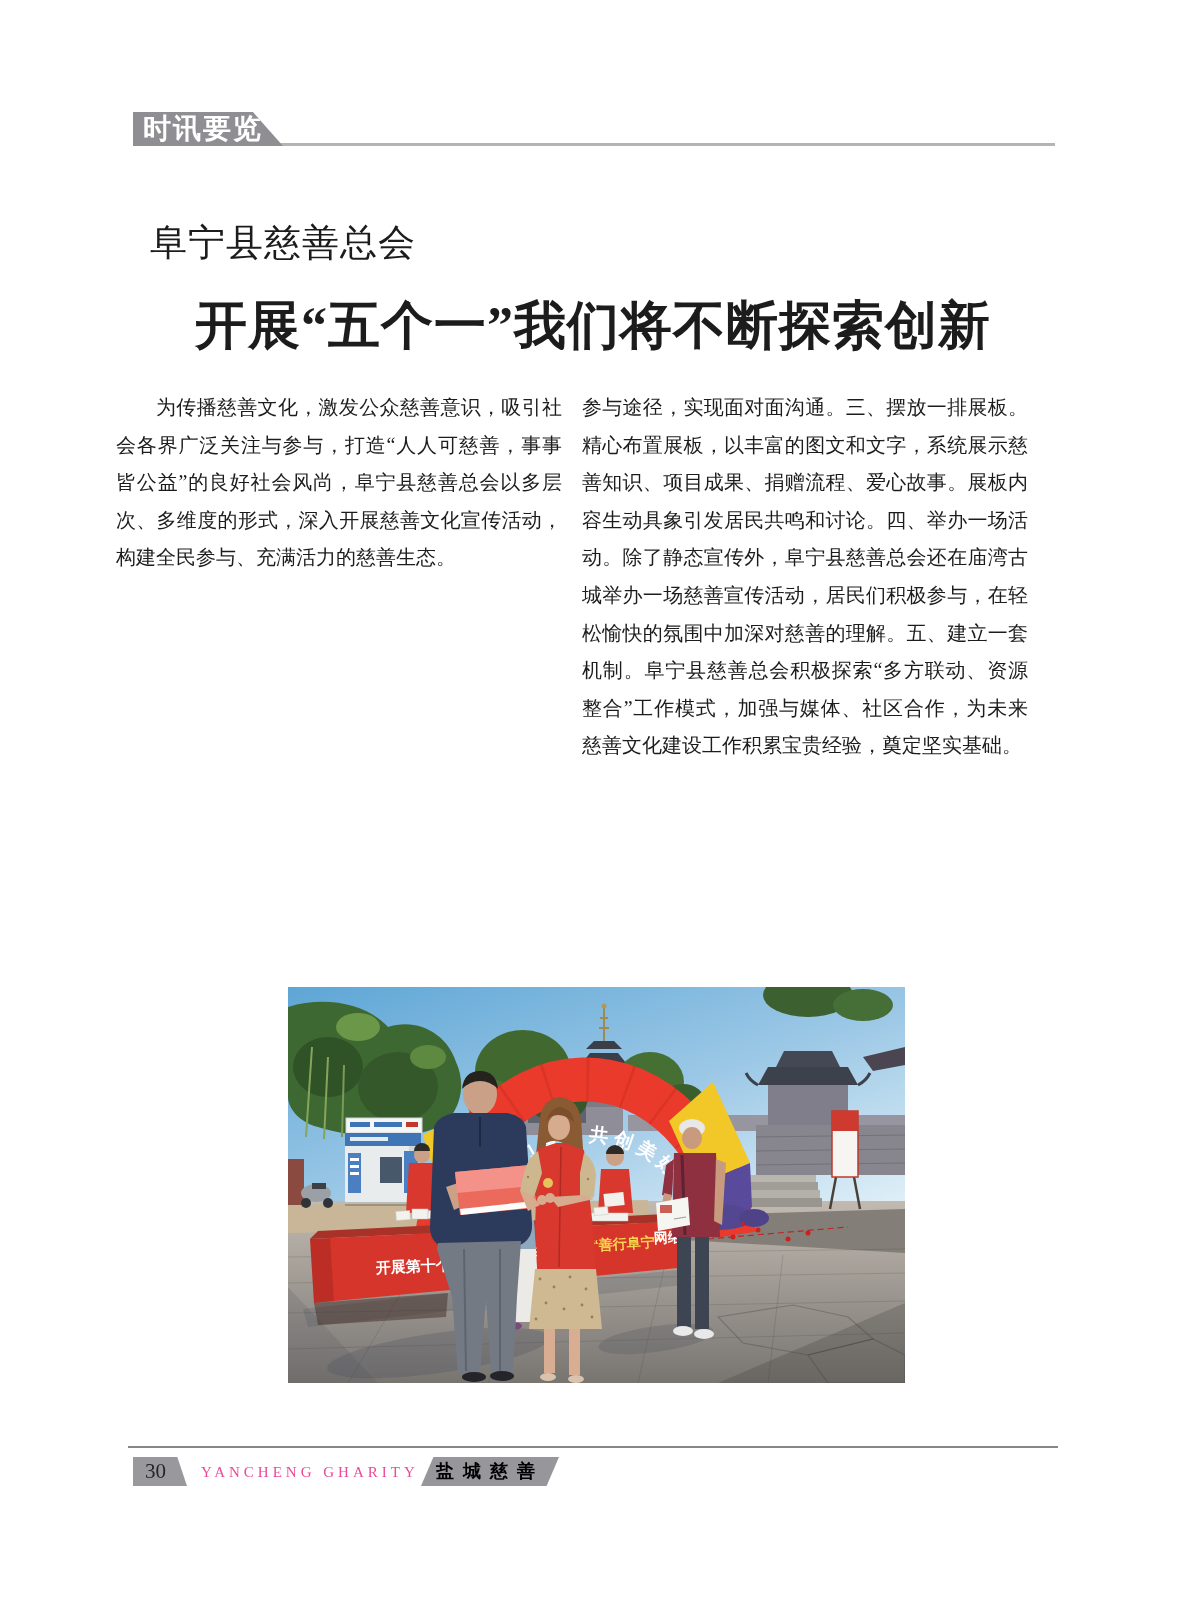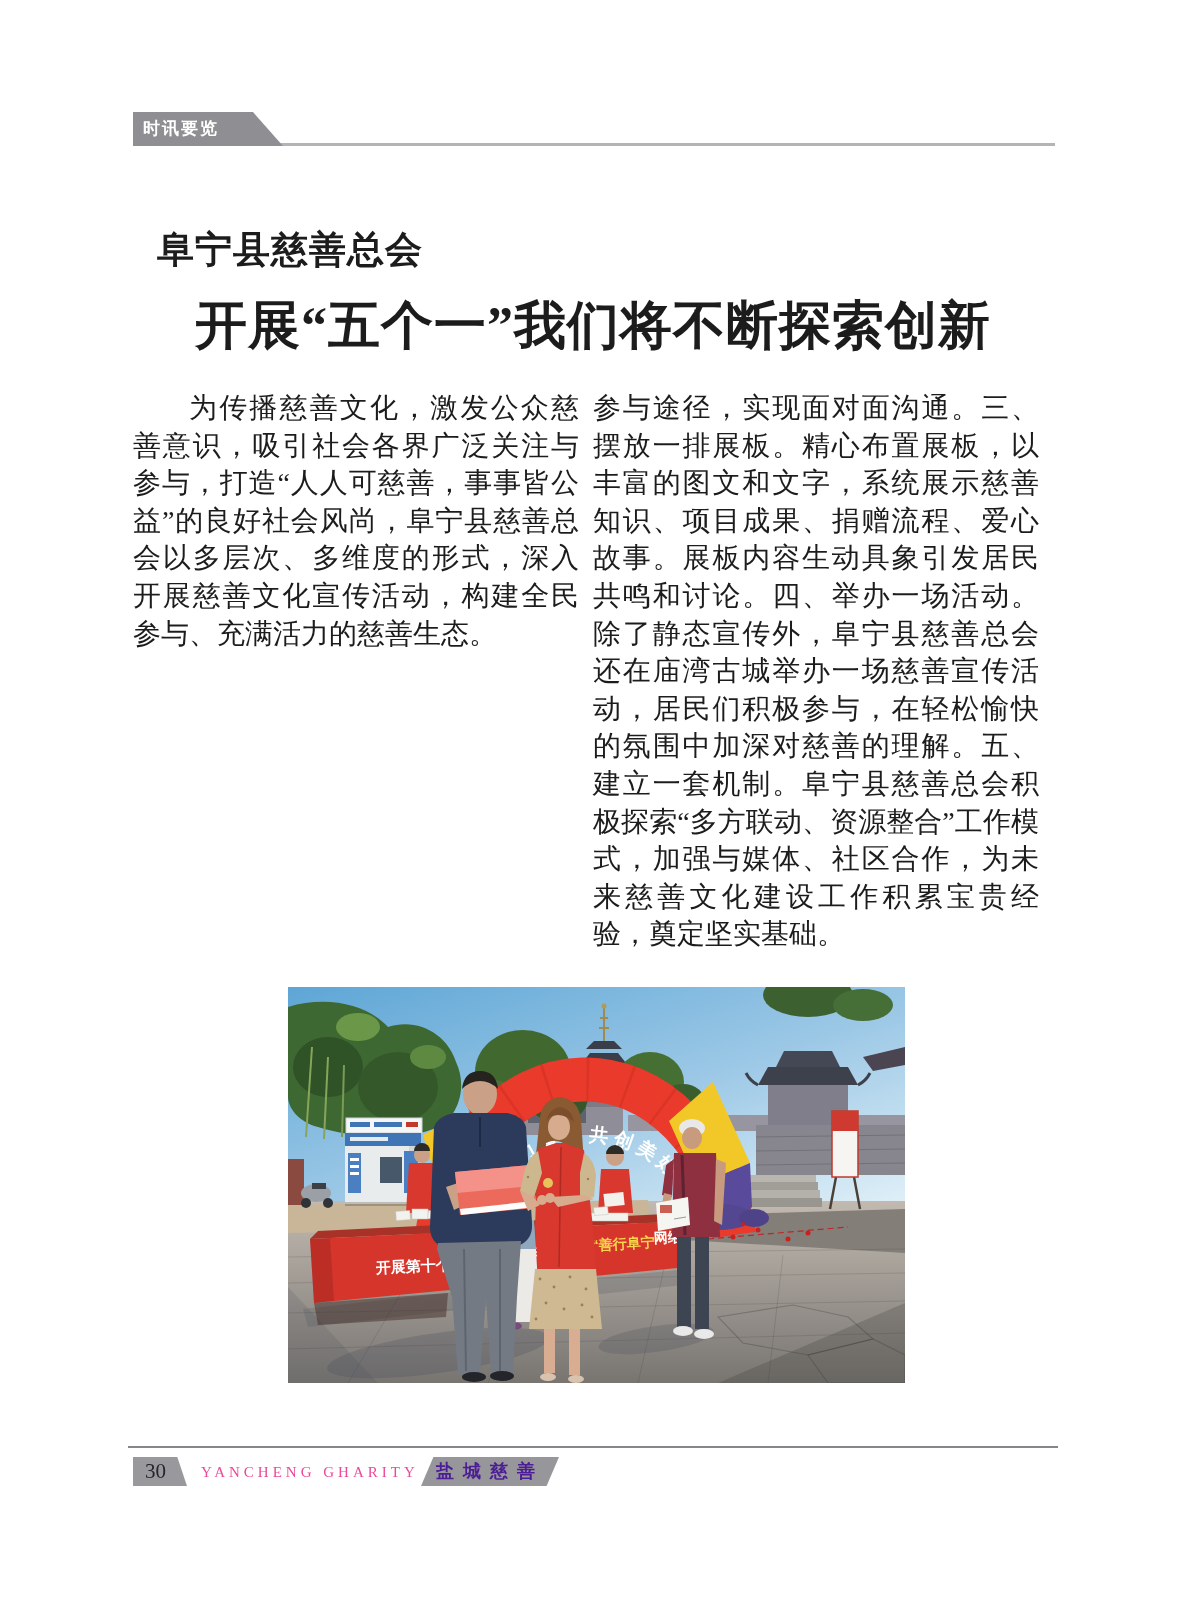--- a/index.html
+++ b/index.html
@@ -2,46 +2,46 @@
 <html><head>
 <meta charset="utf-8">
 <style>
   html,body{margin:0;padding:0;background:#e9e9e9;}
   .page{position:relative;width:1187px;height:1600px;background:#ffffff;margin:0 auto;
         font-family:"Liberation Serif","DejaVu Serif",serif;color:#1c1c1c;overflow:hidden;}
   
   .header-rule{position:absolute;left:133px;top:143px;width:922px;height:3px;background:#b4b4b7;}
   .section-tag{position:absolute;left:133px;top:112px;width:150px;height:34px;background:#8f8f93;
         clip-path:polygon(0 0,80% 0,100% 100%,0 100%);color:#fff;
-        font-family:"Liberation Sans","DejaVu Sans",sans-serif;font-weight:bold;font-size:17px;
+        font-family:"Liberation Sans","DejaVu Sans",sans-serif;font-weight:bold;font-size:28px;
         line-height:34px;padding-left:10px;box-sizing:border-box;letter-spacing:2px;}
   
-  .kicker{position:absolute;left:146px;top:214px;font-size:37px;font-weight:bold;letter-spacing:1px;margin:11px;}
+  .kicker{position:absolute;left:146px;top:214px;font-size:37px;font-weight:normal;letter-spacing:1px;margin:4px;}
   .headline{position:absolute;left:128px;top:291px;width:930px;margin:0;font-size:52px;font-weight:bold;
         text-align:center;letter-spacing:1px;white-space:nowrap;}
   
-  .columns{position:absolute;left:133px;top:389px;width:922px;display:flex;gap:14px;
-        font-size:28px;line-height:37.6px;text-align:justify;}
+  .columns{position:absolute;left:116px;top:389px;width:922px;display:flex;gap:20px;
+        font-size:20px;line-height:37.6px;text-align:justify;}
   .col{width:446px;}
   .col p{margin:0;}
   p.indent{text-indent:2em;}
   .byline{float:right;font-weight:bold;}
   
   .photo{position:absolute;left:288px;top:987px;width:617px;height:396px;margin:0;overflow:hidden;}
   .photo svg{display:block;width:617px;height:396px;}
   
   .footer-rule{position:absolute;left:128px;top:1446px;width:930px;height:2px;background:#87878b;}
   .footer-row{position:absolute;left:133px;top:1457px;width:400px;height:30px;padding-left:12px;}
   .pn-box{position:absolute;left:0;top:0;width:54px;height:29px;background:#99999d;
         clip-path:polygon(0 0,82% 0,100% 100%,0 100%);color:#26262a;font-size:21px;
         text-align:left;padding-left:12px;box-sizing:border-box;line-height:29px;}
   .journal-en{position:absolute;left:68px;top:7px;color:#ec4899;font-size:15px;letter-spacing:4px;
         font-family:"Liberation Serif",serif;}
   .journal-cn{position:absolute;left:288px;top:0;width:138px;height:29px;background:#97979b;
-        clip-path:polygon(9% 0,100% 0,91% 100%,0 100%);color:#4c1d95;font-size:18px;font-weight:bold;
+        clip-path:polygon(9% 0,100% 0,91% 100%,0 100%);color:#000000;font-size:18px;font-weight:bold;
         letter-spacing:9px;text-align:center;line-height:29px;}
 </style>
 </head>
 <body>
 
 <div class="page">
 
   <div class="header-rule"></div>
   <div class="section-tag">
     <span>时讯要览</span>

